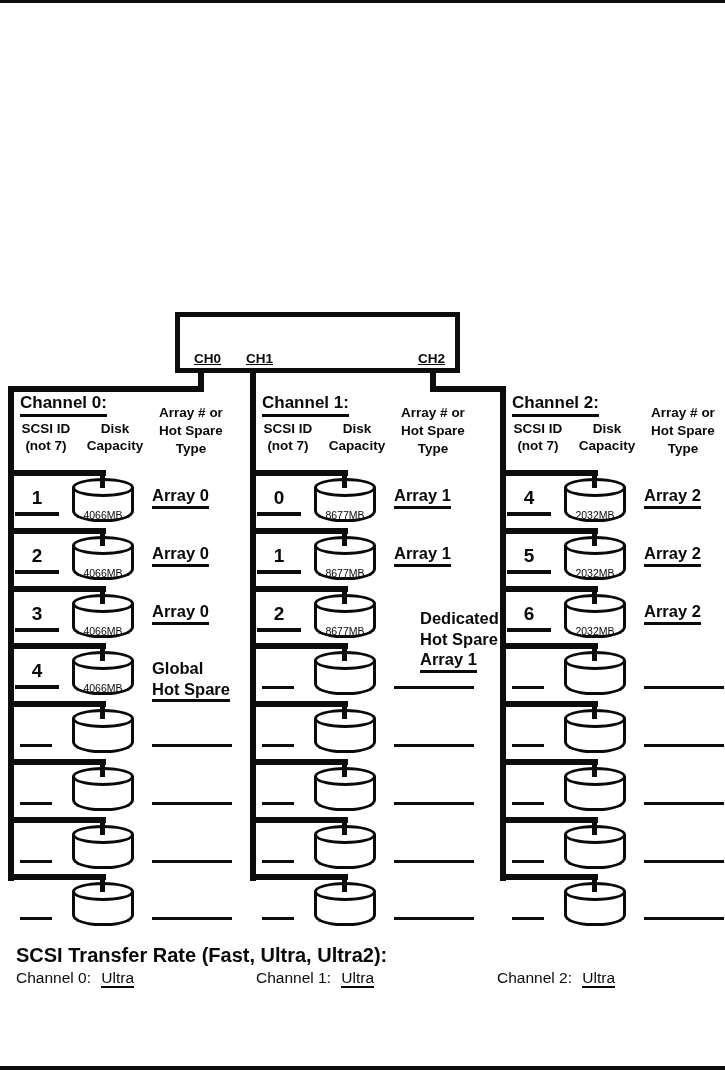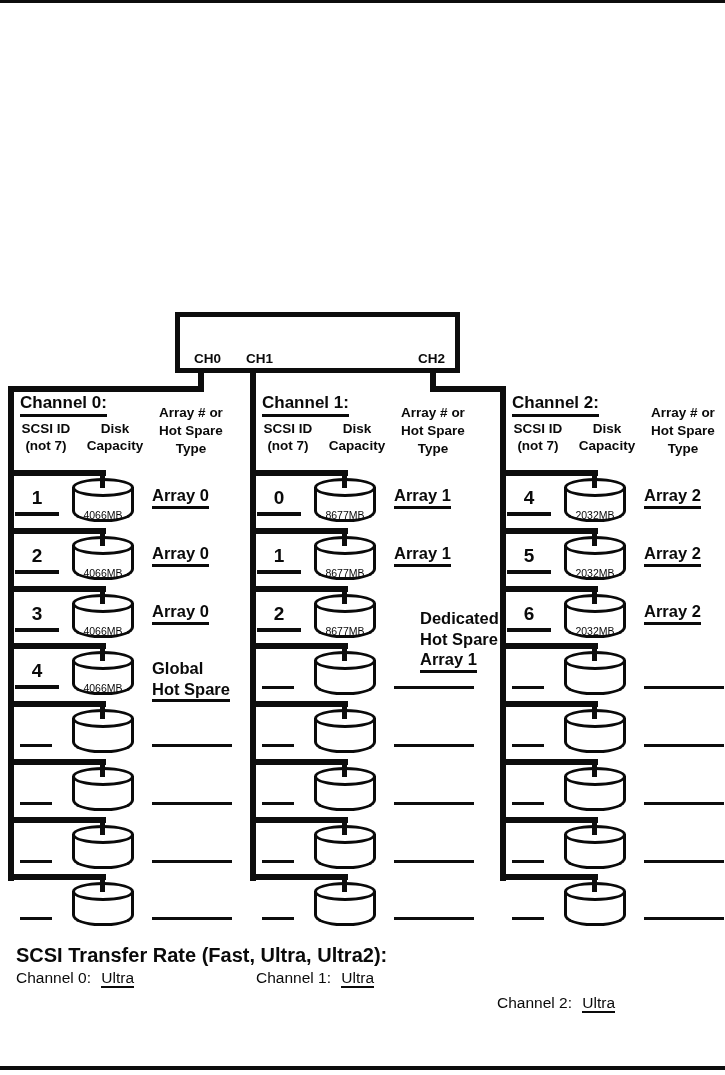--- a/index.html
+++ b/index.html
@@ -5,21 +5,21 @@
   html,body{margin:0;padding:0;background:#fff;}
   #page{position:relative;width:725px;height:1075px;background:#ffffff;overflow:hidden;
         font-family:"Liberation Sans",sans-serif;color:#0a0a0a;}
   .abs{position:absolute;}
   .ln{position:absolute;background:#0d0d0d;}
   #worksheet-title{top:266px;left:0;width:725px;text-align:center;font-size:21px;font-weight:bold;letter-spacing:.5px;}
   #pci-slot{top:315px;left:8px;font-size:21px;font-weight:bold;}
   .uval{display:inline-block;border-bottom:3px solid #0a0a0a;line-height:1.05;}
   #adapter-box{top:312px;left:175px;width:285px;height:61px;border:5px solid #0d0d0d;box-sizing:border-box;background:#fff;}
   #adapter-title{top:5px;left:0;width:100%;text-align:center;font-size:20px;font-weight:bold;}
-  .port{position:absolute;bottom:2px;font-size:13.5px;font-weight:bold;}
+  .port{position:absolute;bottom:2px;font-size:13.5px;font-weight:bold;text-decoration:underline;}
   #rebuild-rate{top:323px;left:477px;font-size:20px;font-weight:bold;}
   #transfer-title{top:944px;left:16px;font-size:20px;font-weight:bold;}
   .xfer{position:absolute;top:969px;font-size:15.5px;font-weight:normal;}
   .xfer .uval{border-bottom-width:2.5px;}
   .ch-title{position:absolute;font-size:17px;font-weight:bold;border-bottom:3px solid #0a0a0a;padding-bottom:1px;}
   .colhead{position:absolute;font-size:13.5px;font-weight:bold;text-align:center;line-height:17px;}
   .scsi-num{position:absolute;width:46px;text-align:center;font-size:19px;font-weight:bold;}
   .arr-label{position:absolute;font-size:16.5px;font-weight:bold;line-height:20.5px;white-space:nowrap;}
   .arr-label .ul{display:inline-block;border-bottom:3px solid #0a0a0a;padding-bottom:0px;}
   .disk{position:absolute;width:62px;height:46px;z-index:4;padding-left:32px;}
@@ -298,18 +298,18 @@
 
   <div class="abs" id="transfer-title">SCSI Transfer Rate (Fast, Ultra, Ultra2):</div>
   <div class="abs xfer" style="left:16px;">
     <span>Channel 0:</span>
     <span class="uval" style="margin-left:6px;">Ultra</span>
   </div>
   <div class="abs xfer" style="left:256px;">
     <span>Channel 1:</span>
     <span class="uval" style="margin-left:6px;">Ultra</span>
   </div>
-  <div class="abs xfer" style="left:497px;margin-top:25px;">
+  <div class="abs xfer" style="left:497px;">
     <span>Channel 2:</span>
     <span class="uval" style="margin-left:6px;">Ultra</span>
   </div>
 
 </div>
 
 </body></html>

